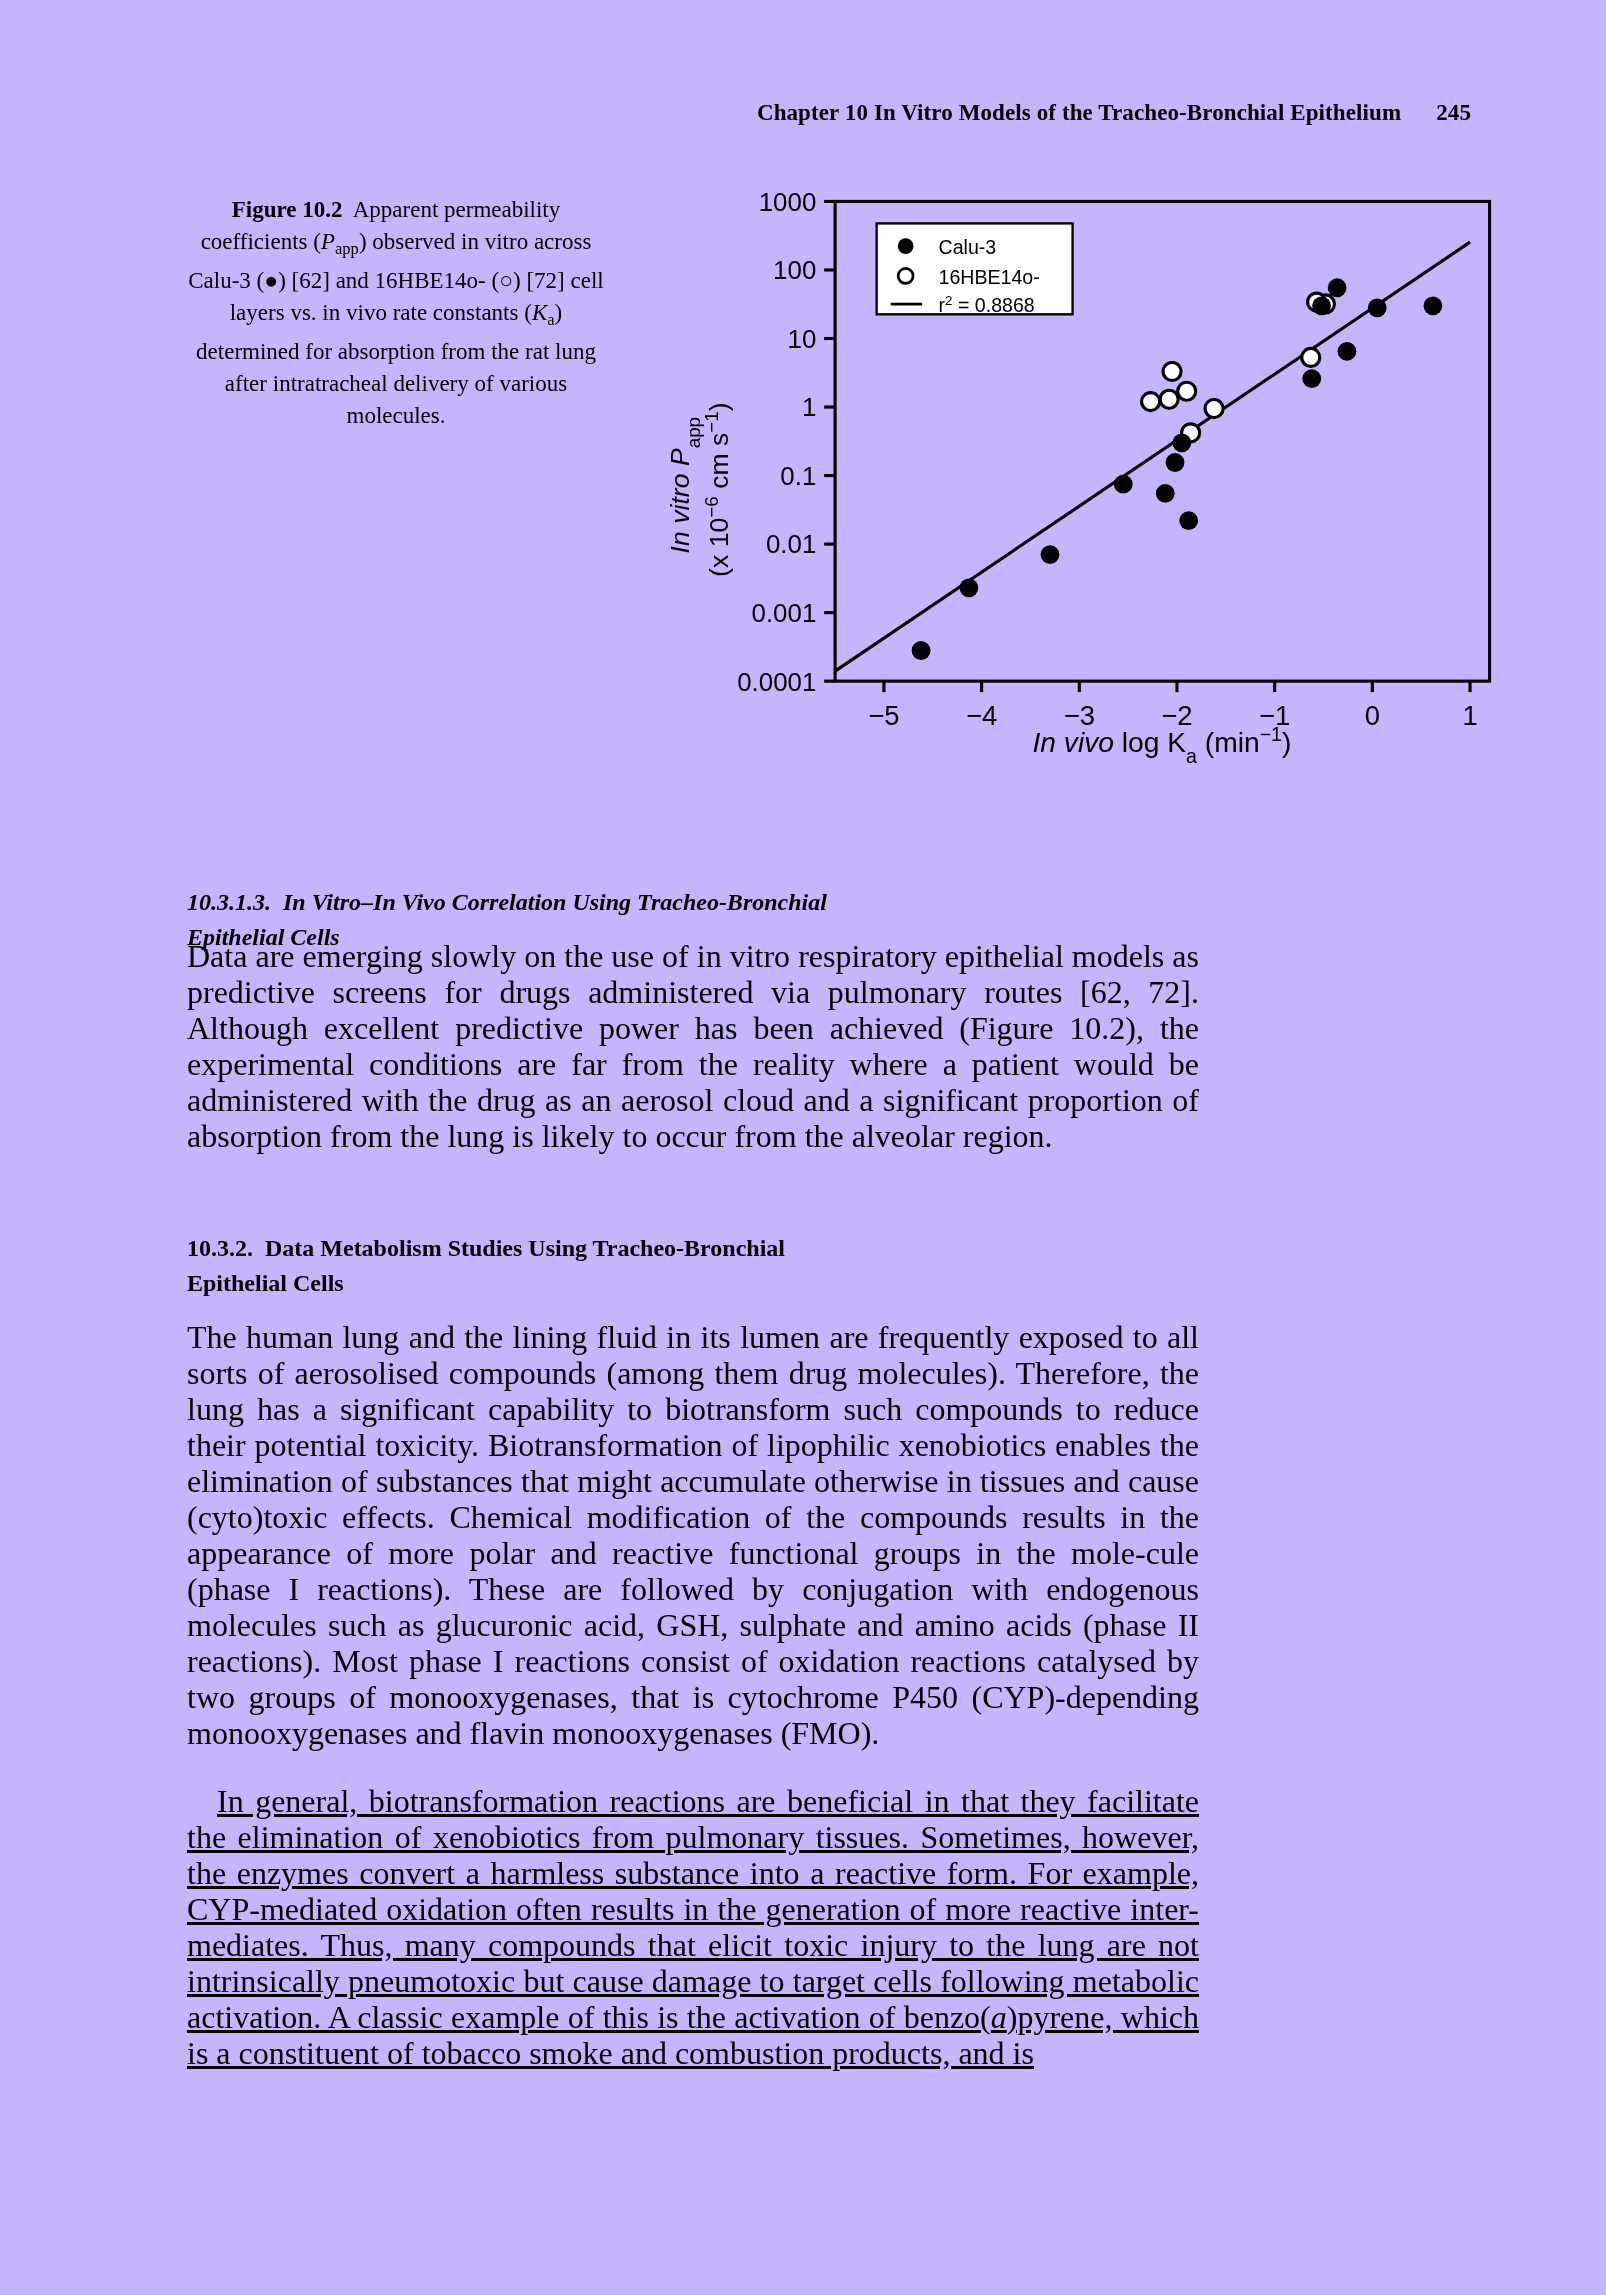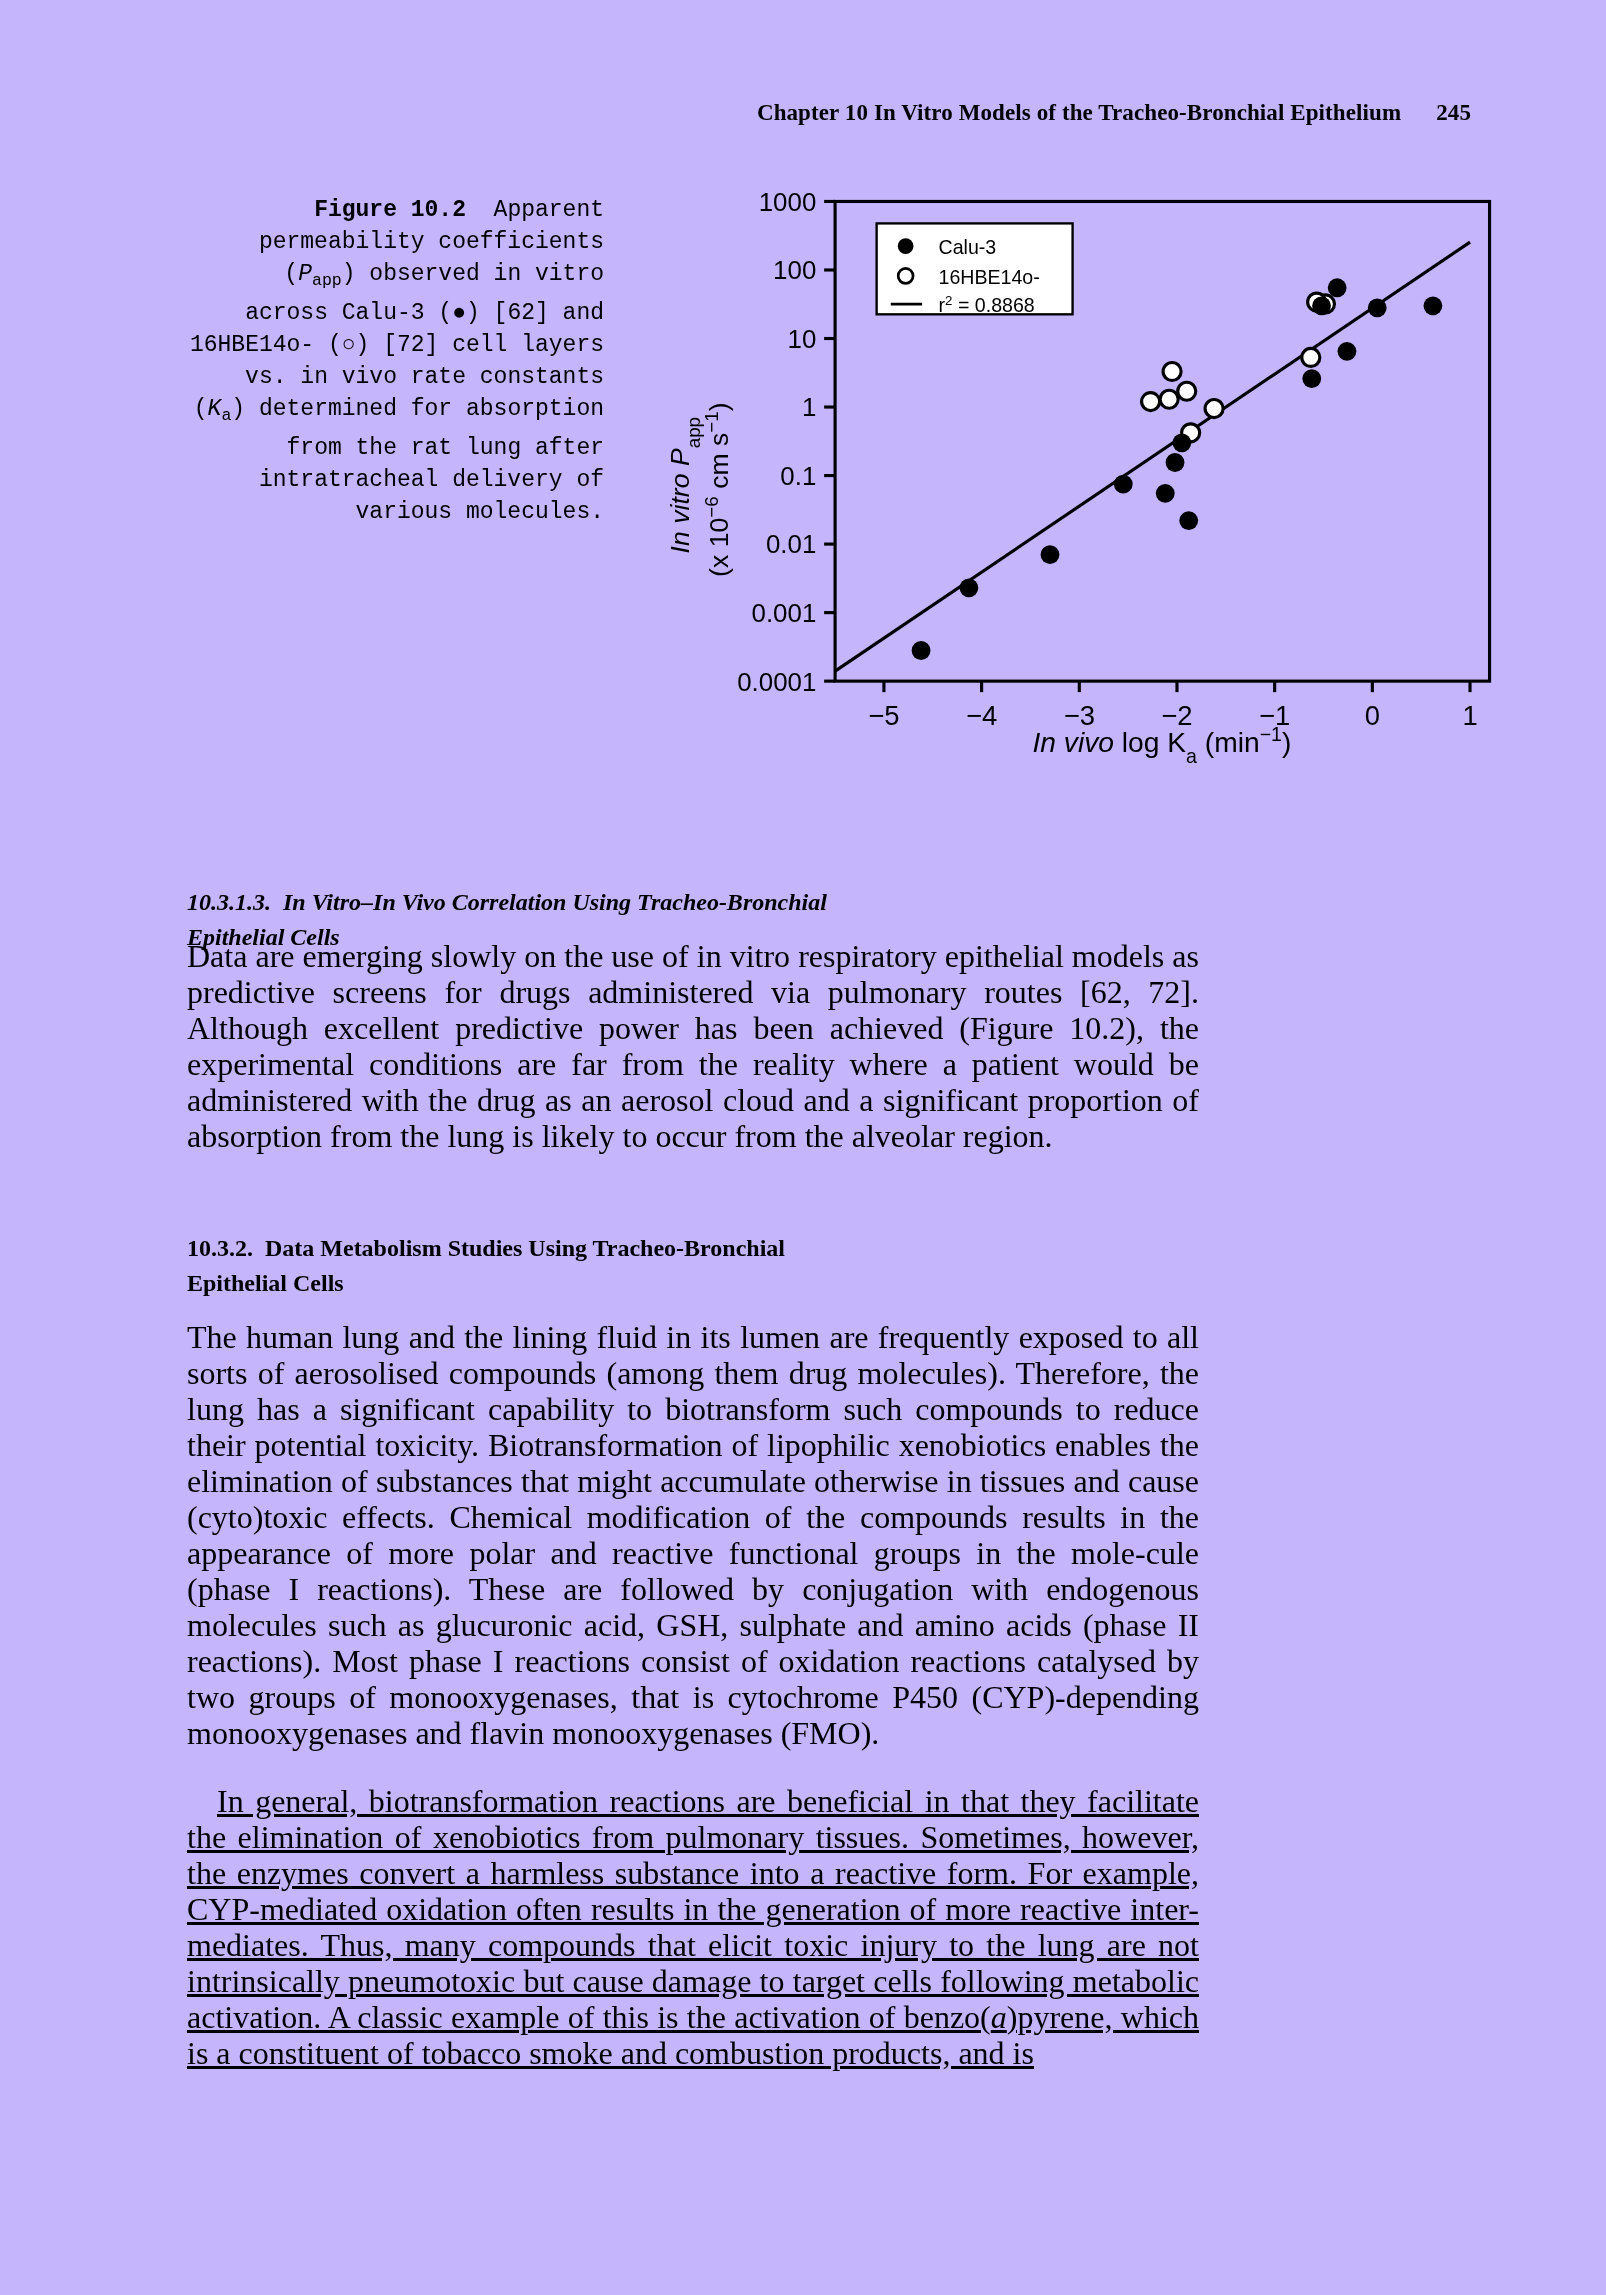--- a/index.html
+++ b/index.html
@@ -41,24 +41,24 @@
     left: 0;
     top: 185px;
     width: 1606px;
     height: 580px;
   }
   .fig-caption {
     position: absolute;
     left: 188px;
     top: 9.4px;
     width: 416px;
-    font-family: Liberation Mono, monospace;
+    font-family: Liberation Serif, serif;
     font-size: 23px;
     line-height: 32px;
-    text-align: right;
+    text-align: center;
   }
   .fig-caption b { font-weight: bold; }
   .fig-caption i { font-style: italic; }
   sub { font-size: 0.72em; vertical-align: -0.28em; }
 
   
   .chart-wrap {
     position: absolute;
     left: 643px;
     top: 0px;

